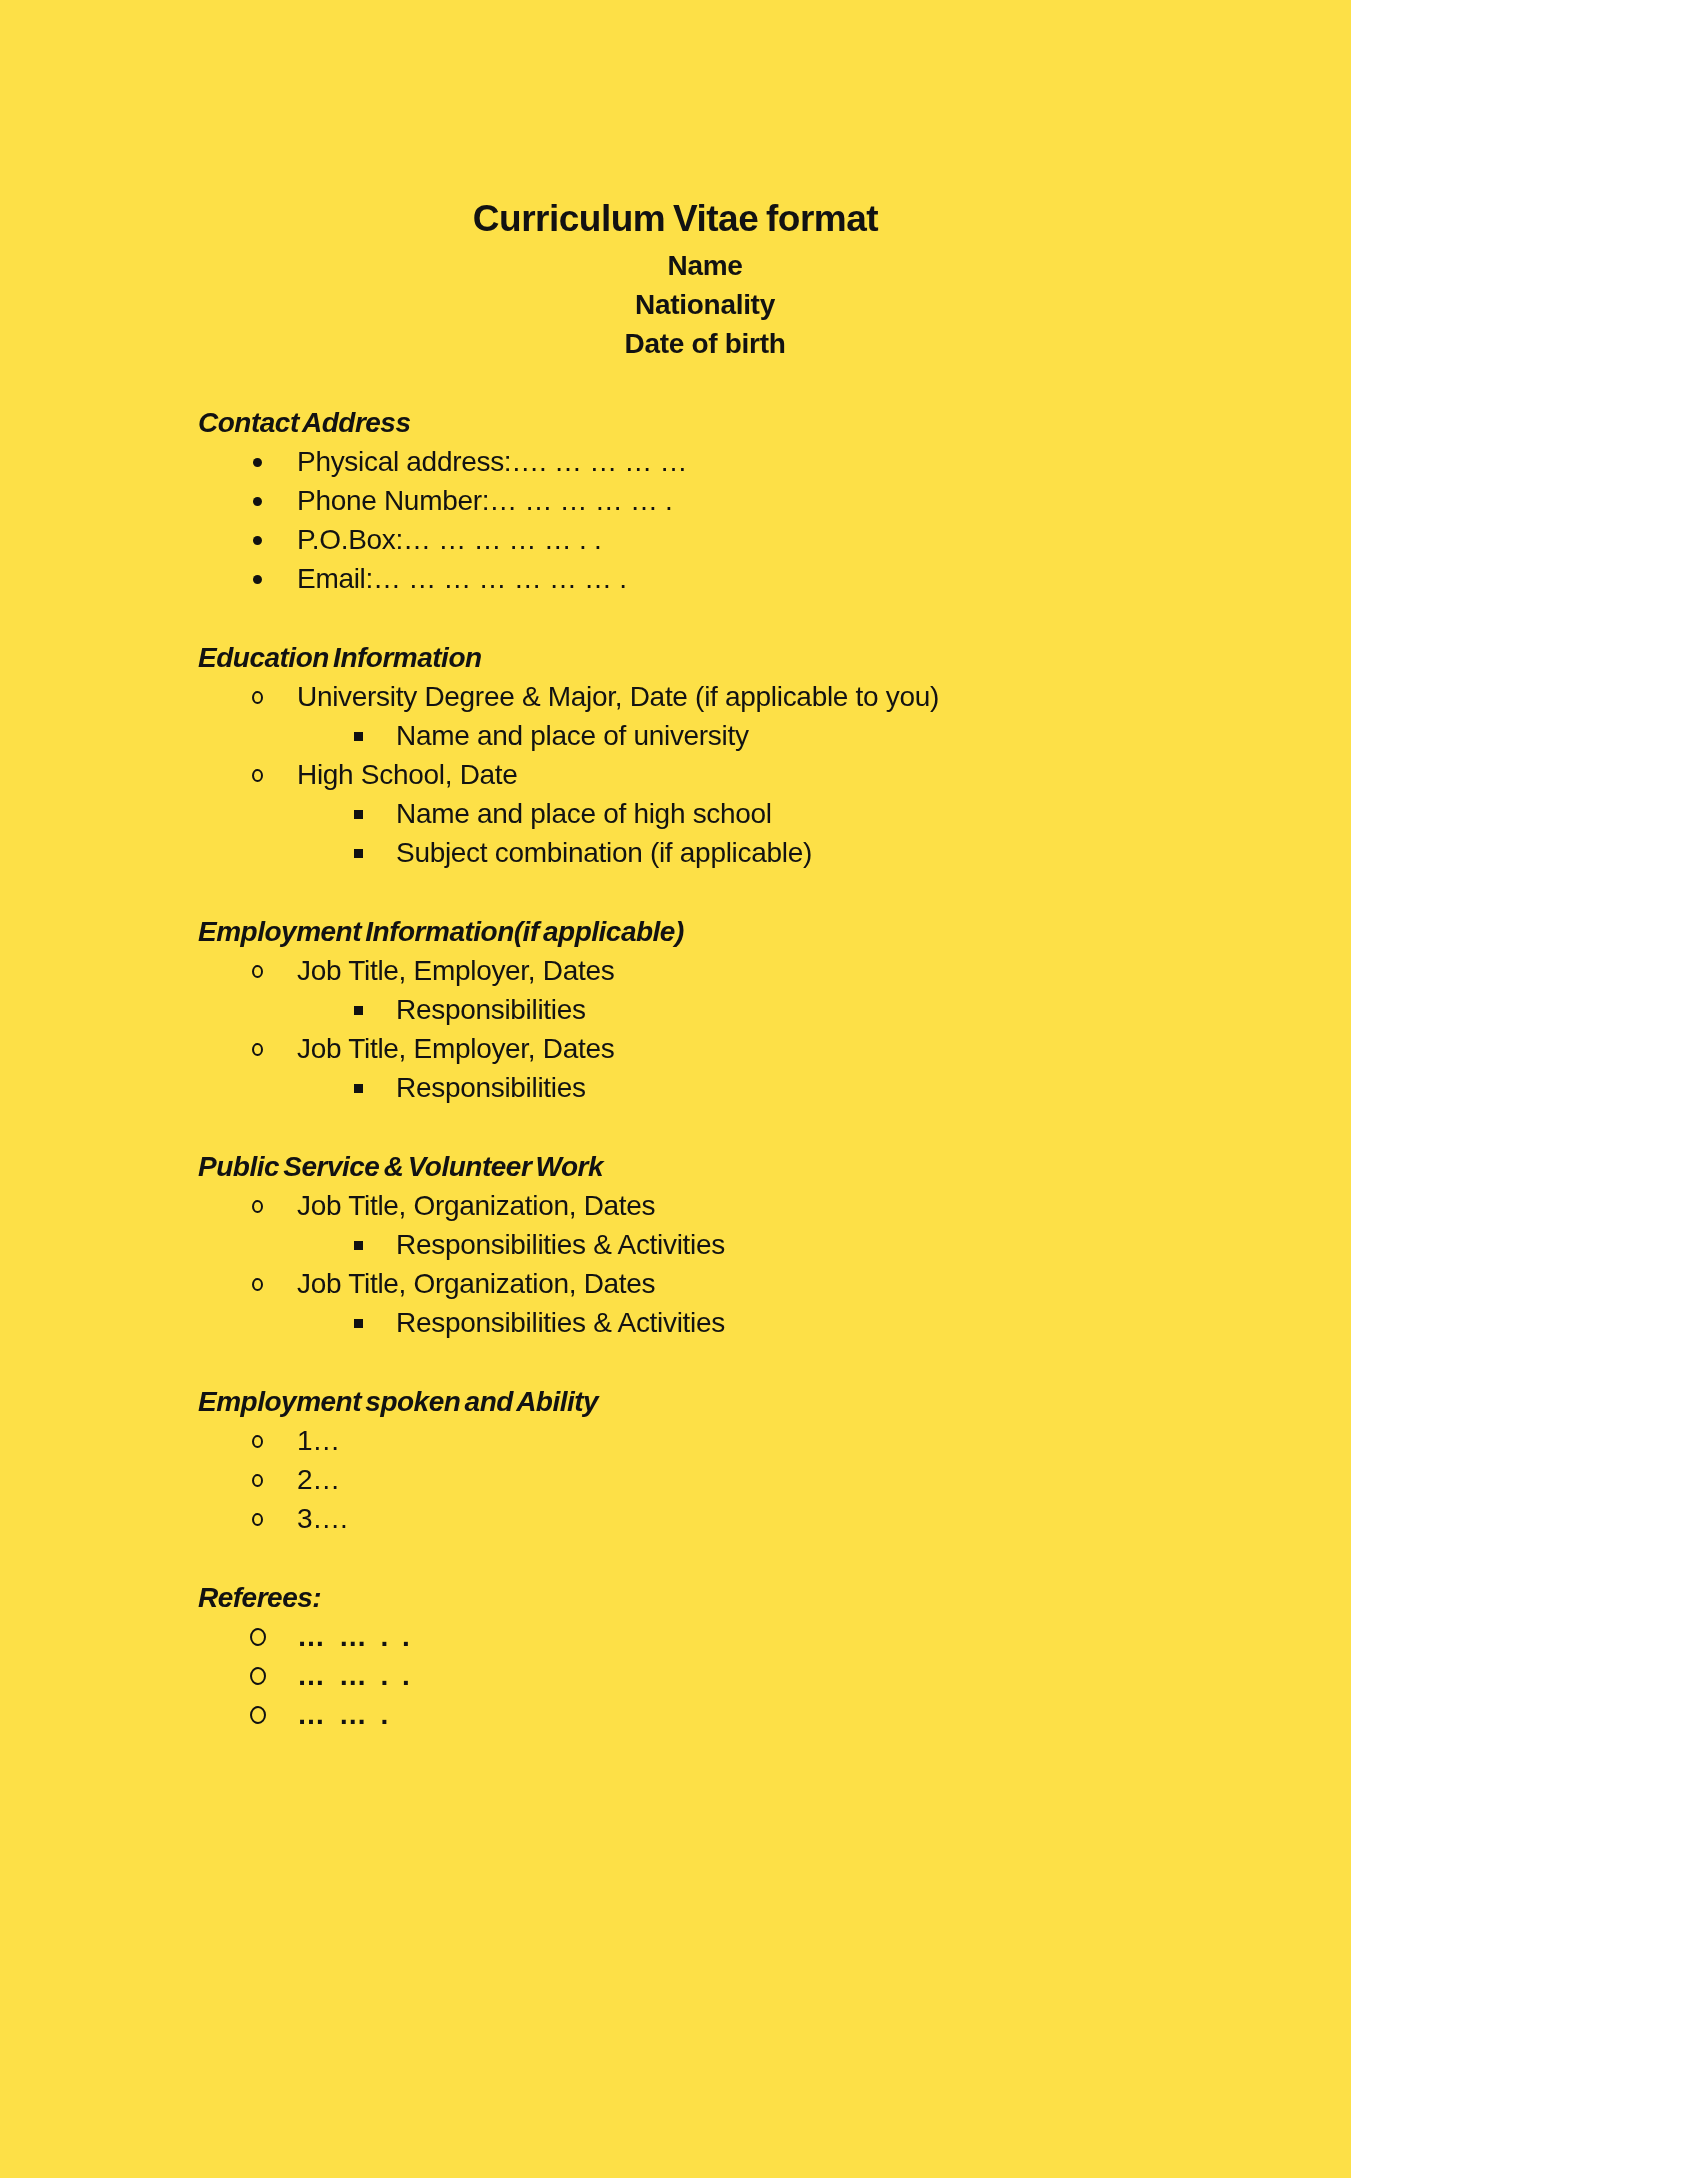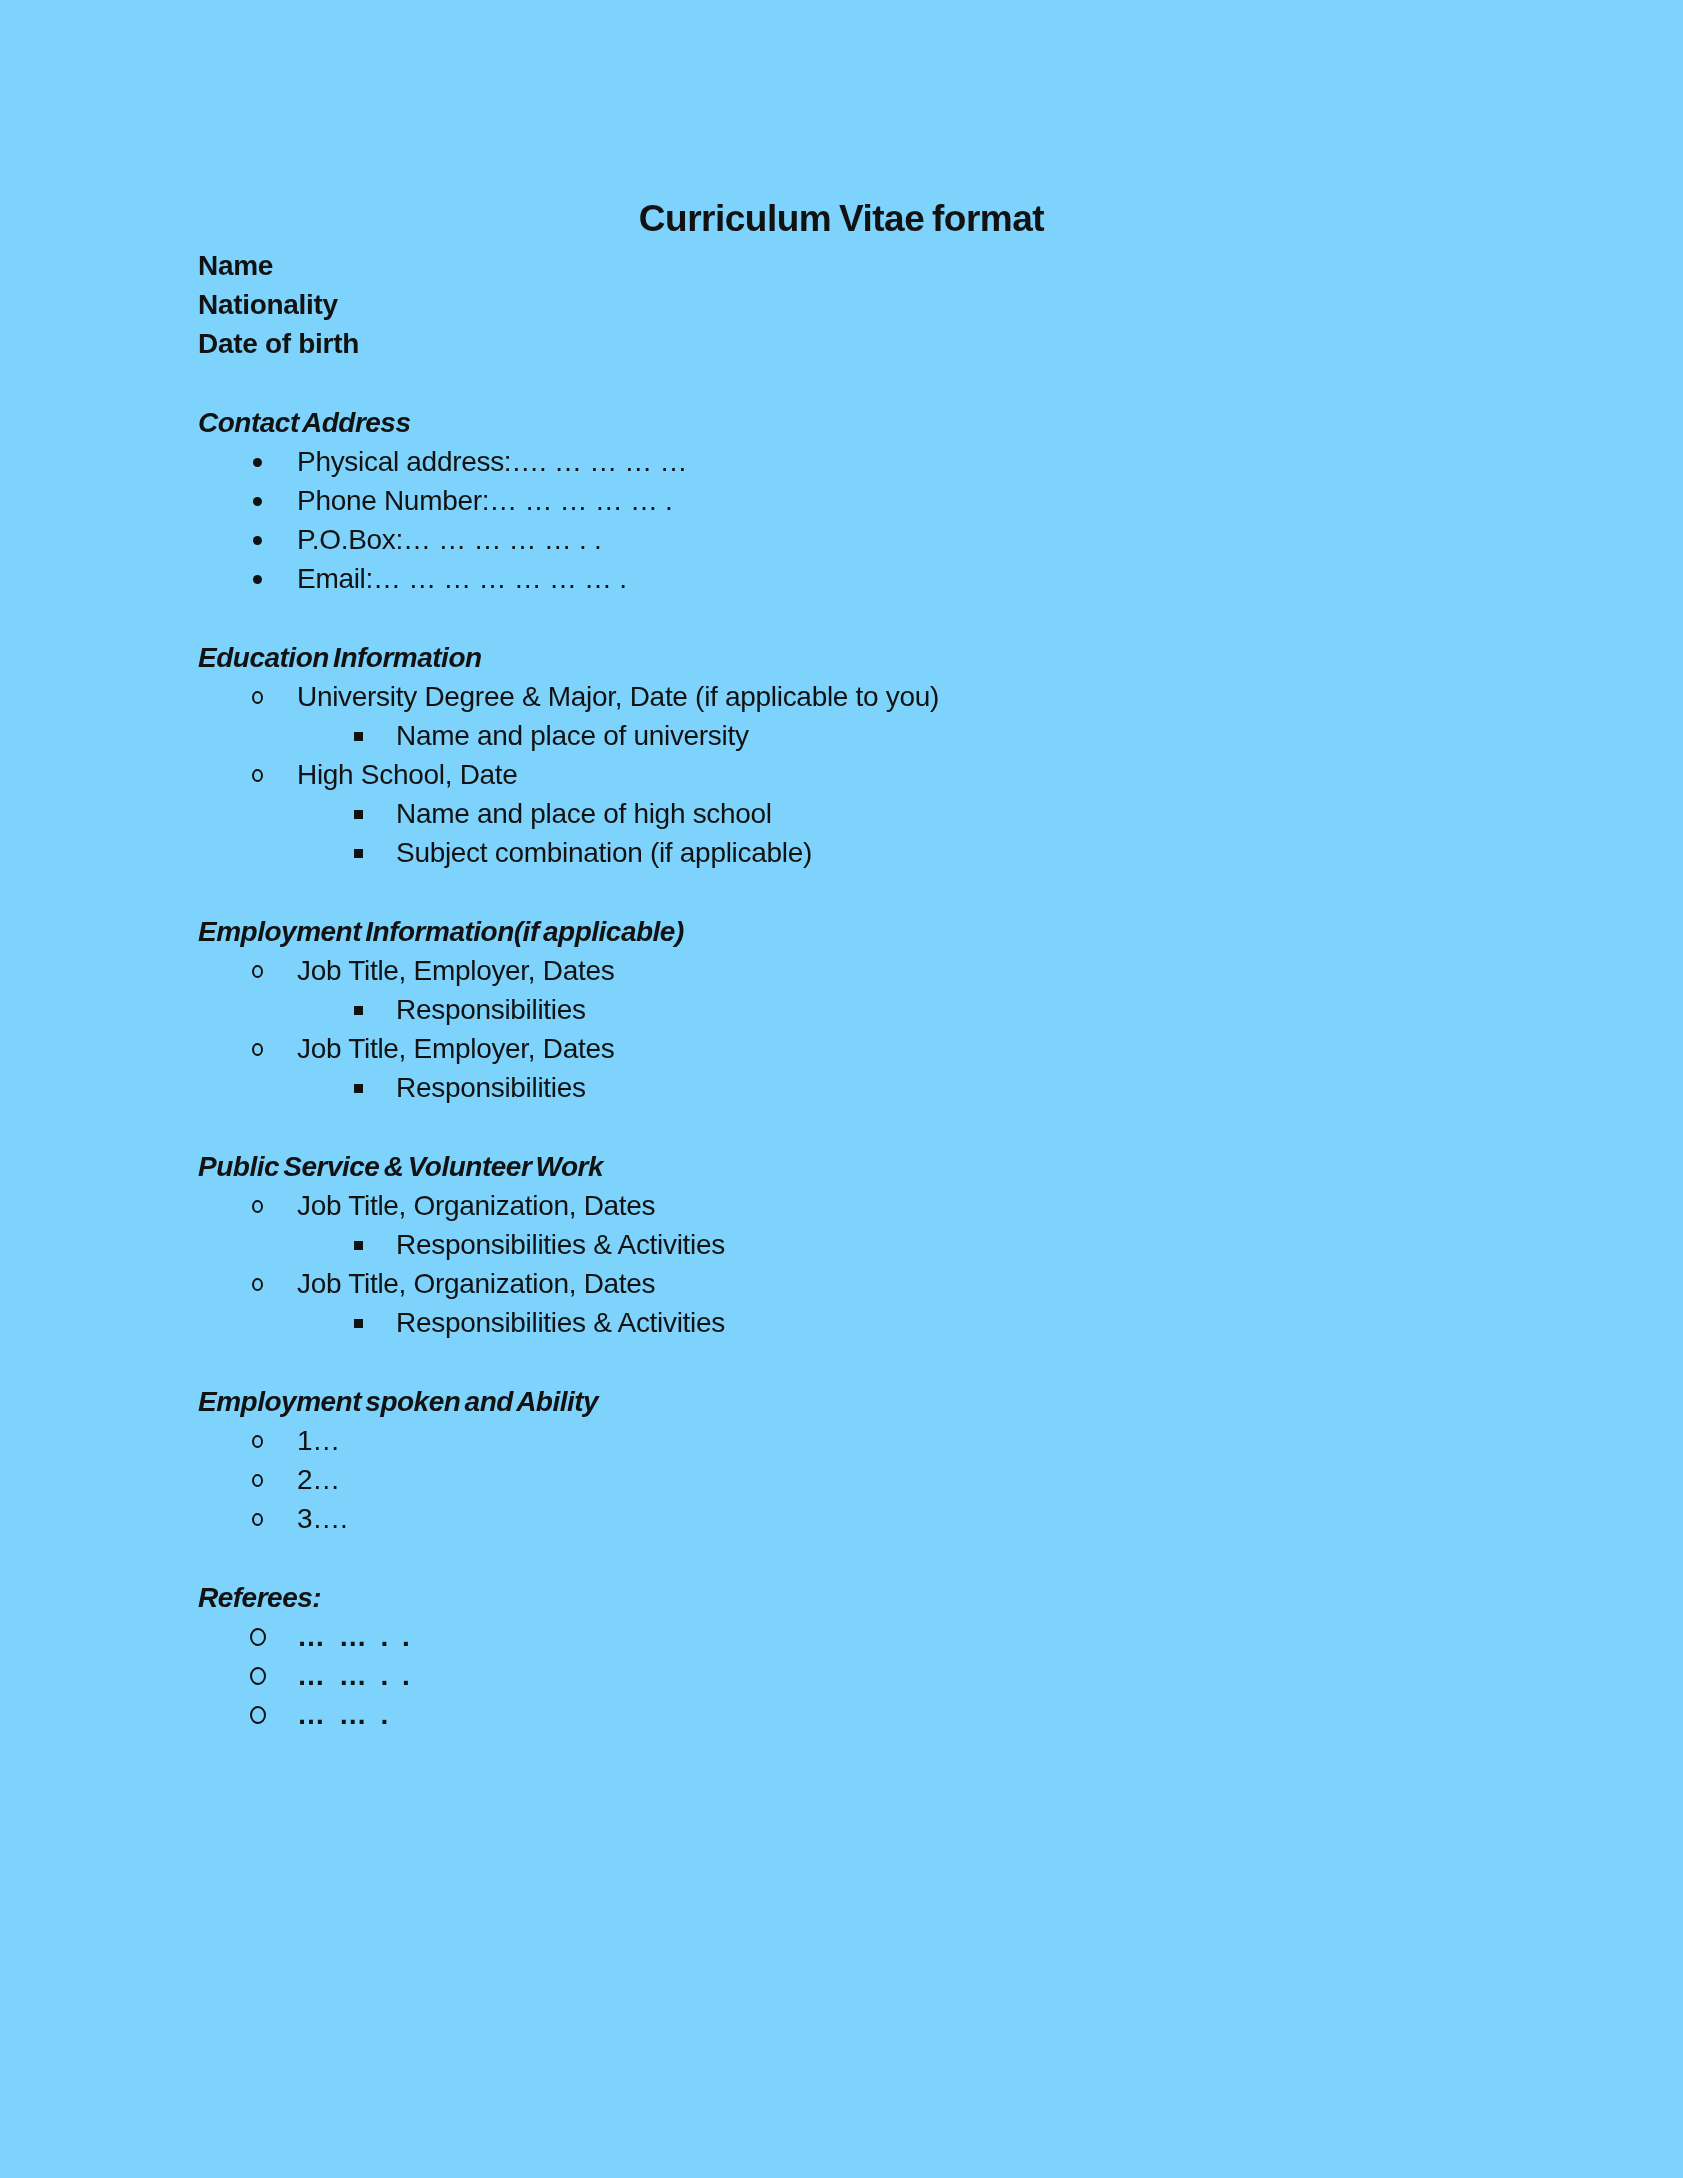--- a/index.html
+++ b/index.html
@@ -1,20 +1,20 @@
 <!DOCTYPE html>
 <html><head>
 <meta charset="utf-8">
 <style>
   html,body{margin:0;padding:0;background:#ffffff;}
   .page{
     position:relative;
-    width:1683px;
+    width:1351px;
     height:2178px;
-    background:#7dd3fc;
+    background:#fde047;
     color:#121212;
     font-family:"Liberation Sans","DejaVu Sans",sans-serif;
     letter-spacing:-0.3px;
     overflow:hidden;
   }
   .doc-title{
     margin:0;
     padding-top:196px;
     text-align:center;
     font-size:37px;
@@ -22,21 +22,21 @@
     font-weight:bold;
     letter-spacing:-0.5px;
     word-spacing:-2px;
   }
   .content{
     margin-left:198px;
     margin-right:139px;
     font-size:28px;
     line-height:39px;
   }
-  .personal{margin-top:4px;}
+  .personal{margin-top:4px;text-align:center;}
   .bold-line{font-weight:bold;}
   .section{margin-top:40px;}
   .heading{
     font-weight:bold;
     letter-spacing:-0.5px;
     word-spacing:-3px;
     font-style:italic;
   }
   .li{position:relative;padding-left:99px;}
   .li.lvl2{padding-left:198px;}

